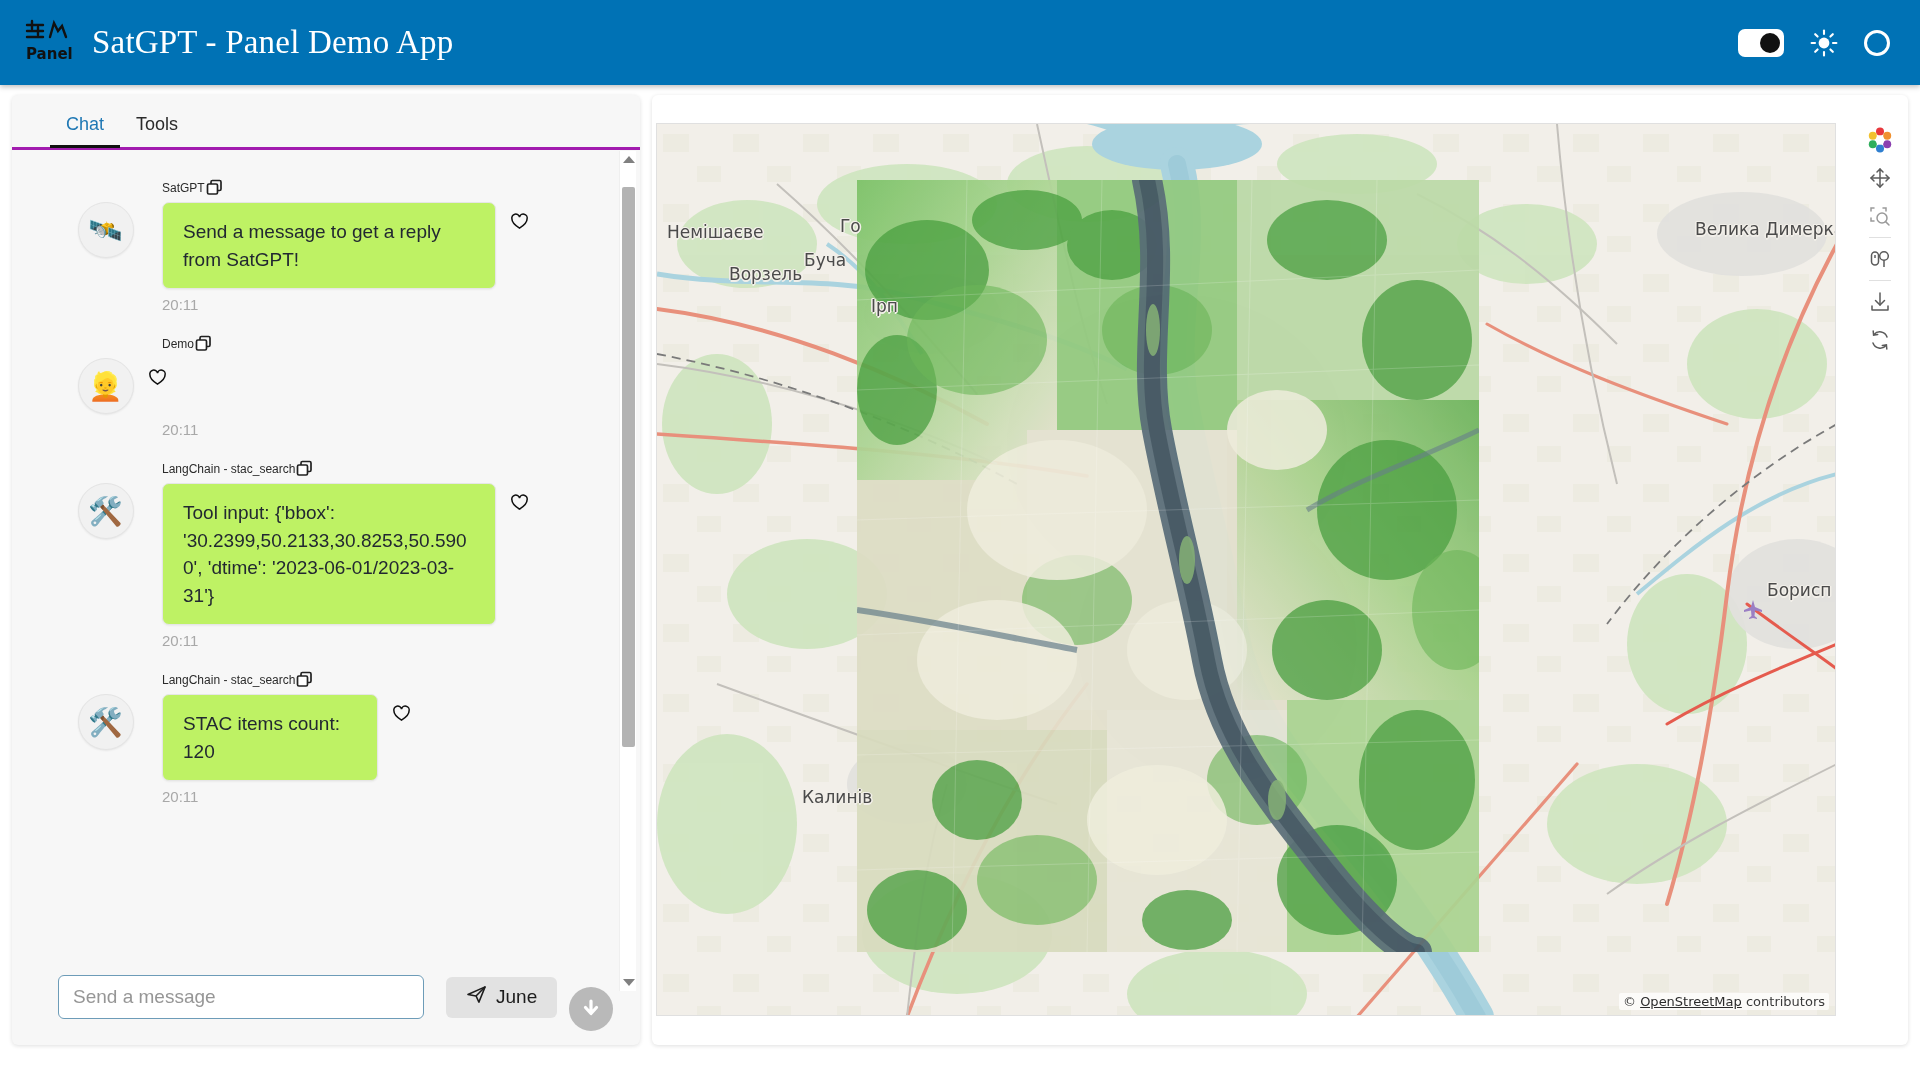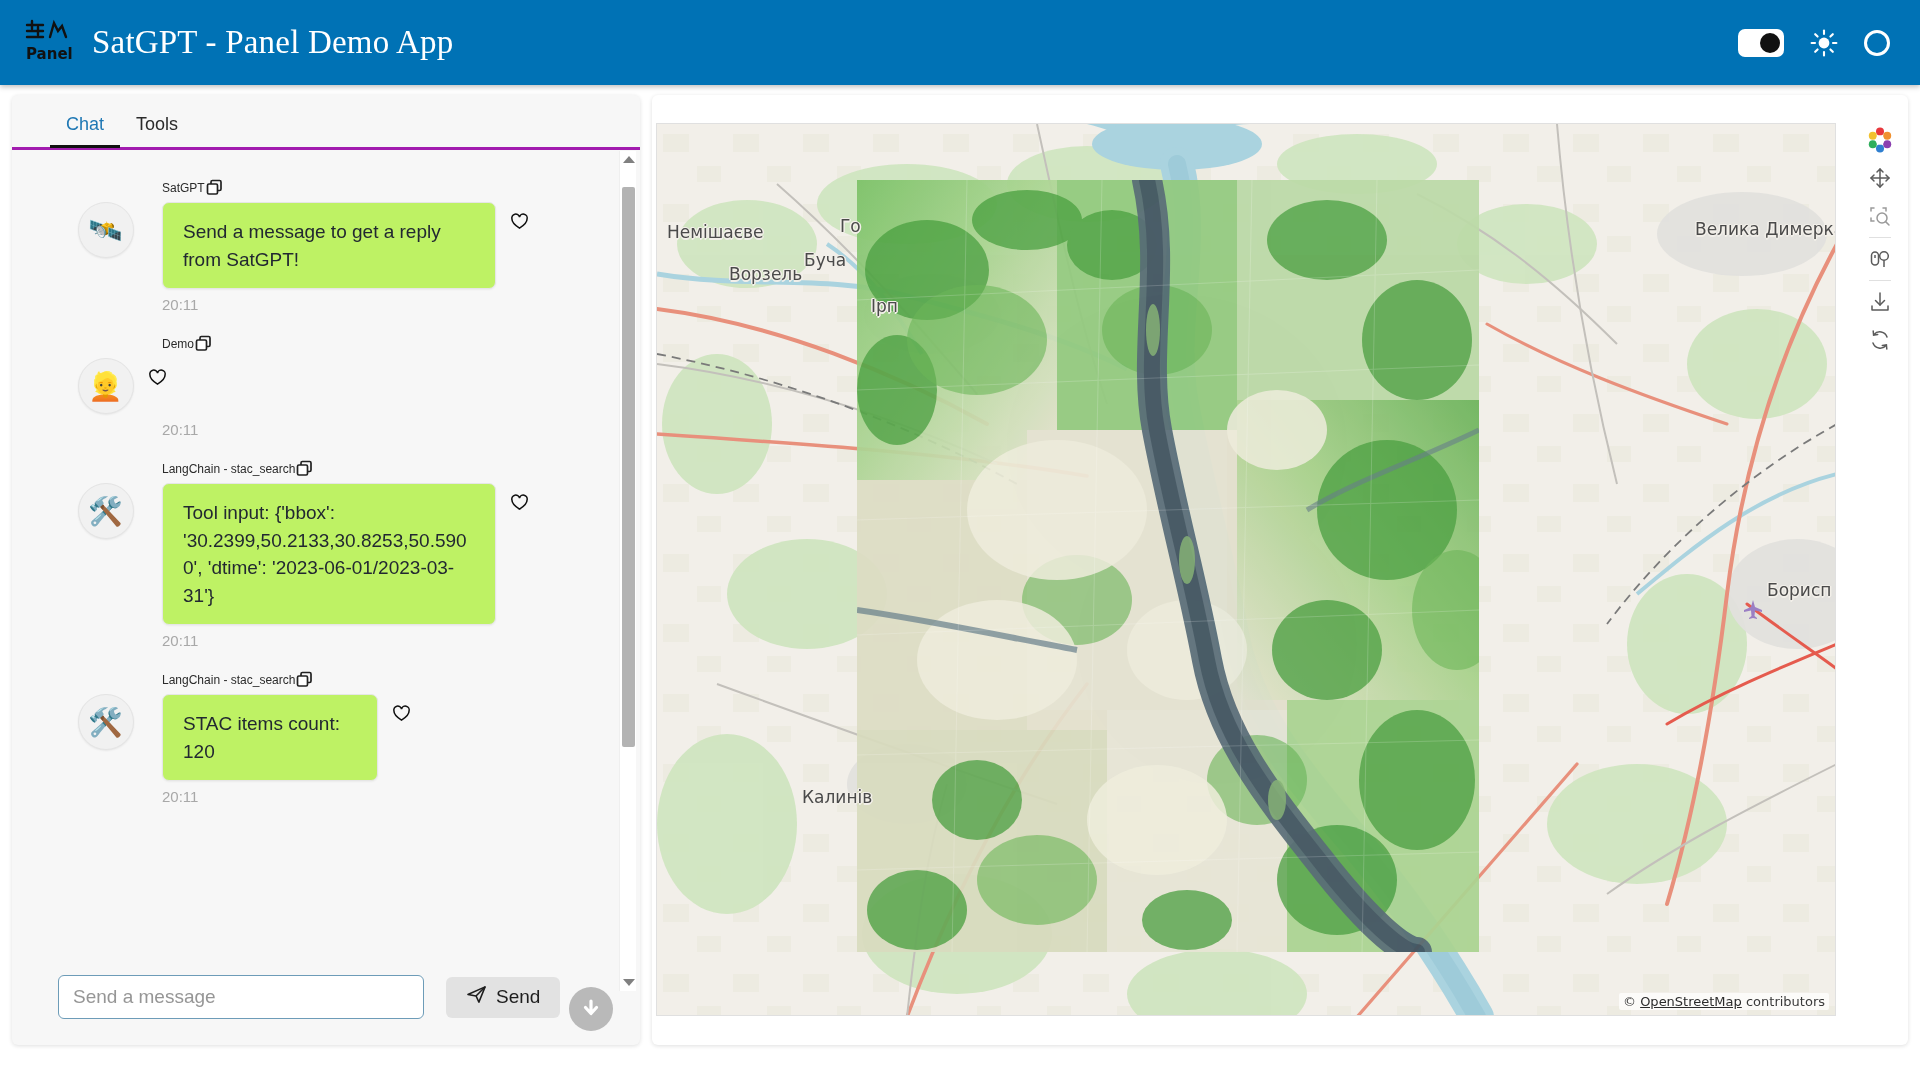--- a/index.html
+++ b/index.html
@@ -420,21 +420,21 @@
 
     <div id="input-row">
       <input id="msg-input" type="text" placeholder="Send a message" style="">
       <button id="send-btn">
         <span>
           <svg width="21" height="21" viewBox="0 0 22 22">
             <path d="M2 11 L20 3 L13.5 19 L10.5 12.5 Z" fill="none" stroke="#1d1d1d" stroke-width="1.6" stroke-linejoin="round"></path>
             <path d="M10.5 12.5 L20 3" fill="none" stroke="#1d1d1d" stroke-width="1.6"></path>
           </svg>
         </span>
-        <span>Send</span>
+        <span>June</span>
       </button>
     </div>
   </div>
 
   <div id="right-card">
 
     <div id="map-wrap">
       <svg id="map-canvas" viewBox="0 0 1180 893" preserveAspectRatio="none">
         <defs>
           <pattern id="fieldtex" width="70" height="70" patternUnits="userSpaceOnUse">

